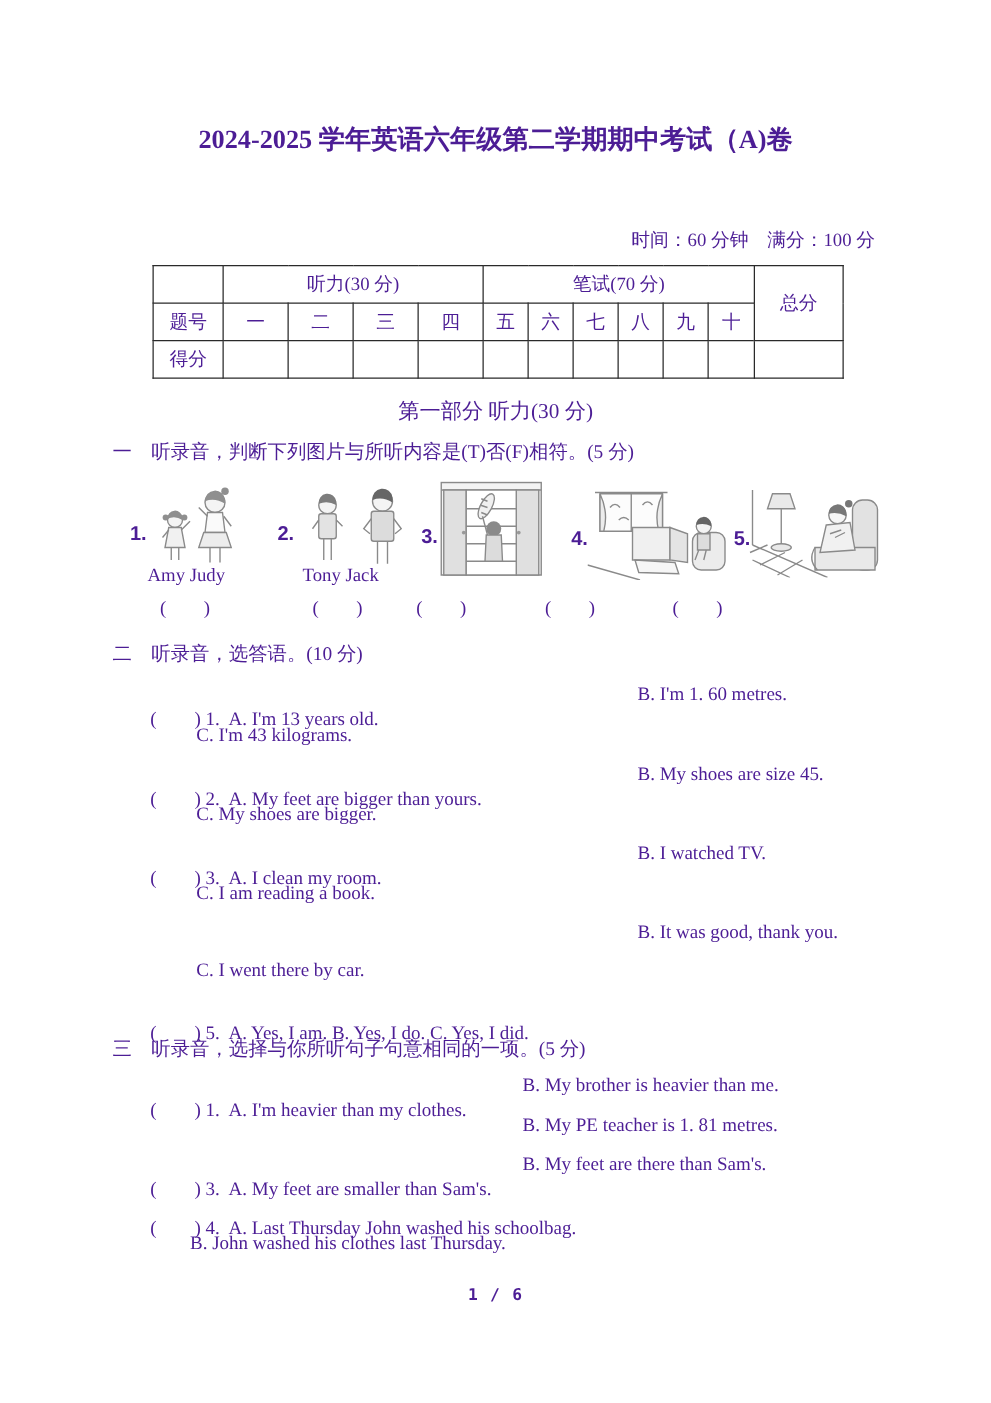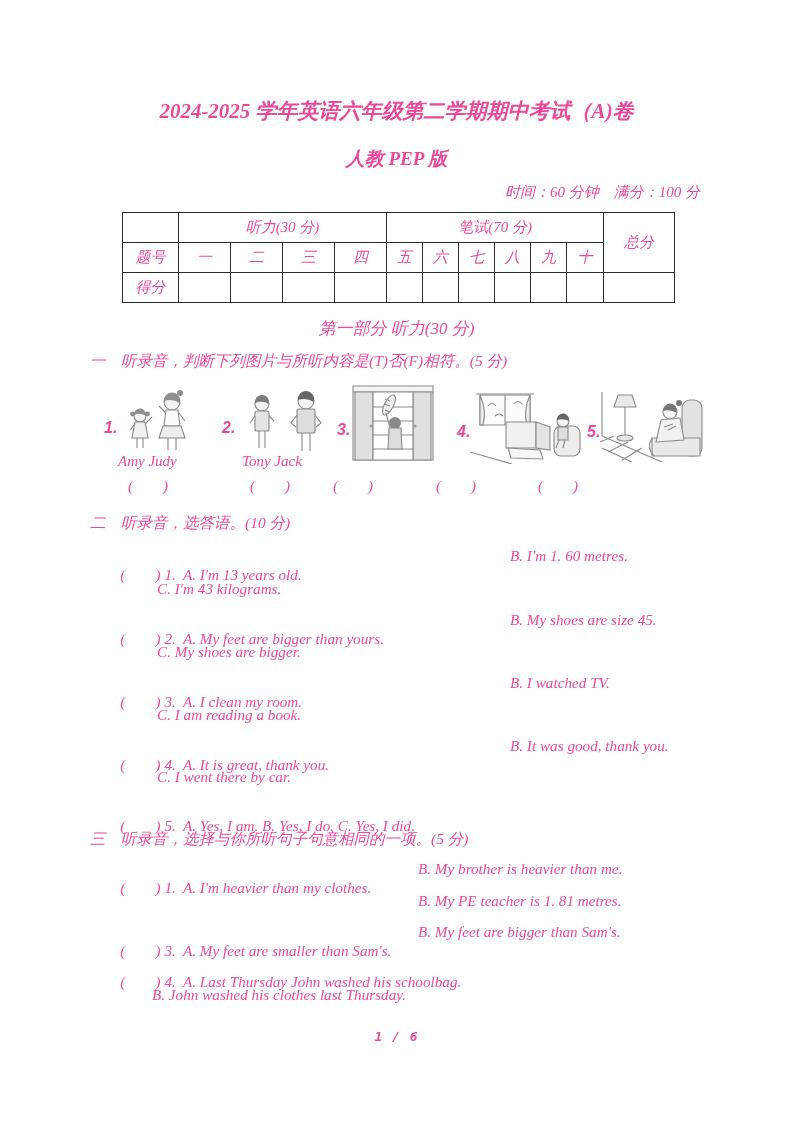--- a/index.html
+++ b/index.html
@@ -1,20 +1,19 @@
 <!DOCTYPE html>
 <html><head>
 <meta charset="utf-8">
 <style>
   html,body { margin:0; padding:0; background:#ffffff; }
   .page {
     position:relative; width:793px; height:1122px; background:#fff;
-    color:#ec4899; font-family:"Liberation Serif","DejaVu Serif",serif;
+    color:#4c1d95; font-family:"Liberation Serif","DejaVu Serif",serif;
     overflow:hidden;
-    font-style:italic;
   }
   .abs { position:absolute; white-space:pre; }
   .centerline { left:0; width:793px; text-align:center; }
   .doc-title { top:97px; font-size:21px; font-weight:bold; }
   .doc-subtitle { top:146px; font-size:19px; font-weight:bold; }
   .doc-meta { top:183px; right:93px; font-size:15px; }
 
   table.score { position:absolute; left:122px; top:212px; width:553px;
     border-collapse:collapse; table-layout:fixed; font-size:15px;border-radius:13px; }
   table.score td { border:1.5px solid #2a2a2a; text-align:center;
@@ -37,21 +36,20 @@
 
   svg.pic { position:absolute; }
   svg.pic * { vector-effect:non-scaling-stroke; }
 </style>
 </head>
 <body>
 
 <div class="page">
 
   <div class="abs centerline doc-title">2024-2025 学年英语六年级第二学期期中考试（A)卷</div>
-  <div class="abs centerline doc-subtitle">人教 PEP 版</div>
   <div class="abs doc-meta">时间：60 分钟　满分：100 分</div>
 
   <table class="score">
     <colgroup>
       <col style="width:56px">
         <col style="width:52px">
         <col style="width:52px">
         <col style="width:52px">
         <col style="width:52px">
       <col style="width:36px">
@@ -212,43 +210,40 @@
   </div>
   <div class="abs qrow" style="left:510px;top:611px">B. My shoes are size 45.</div>
   <div class="abs qrow" style="left:157px;top:643px">C. My shoes are bigger.</div>
 
   <div class="abs qrow" style="left:105px;top:674px">
     <span class="ql">(　　) 3.</span><span class="qa">A. I clean my room.</span>
   </div>
   <div class="abs qrow" style="left:510px;top:674px">B. I watched TV.</div>
   <div class="abs qrow" style="left:157px;top:706px">C. I am reading a book.</div>
 
-  <div class="abs qrow" style="left:105px;top:737px">
-    <span class="ql">(　　) 4.</span><span class="qa">A. It is great, thank you.</span>
-  </div>
   <div class="abs qrow" style="left:510px;top:737px">B. It was good, thank you.</div>
   <div class="abs qrow" style="left:157px;top:768px">C. I went there by car.</div>
 
   <div class="abs qrow" style="left:105px;top:798px">
     <span class="ql">(　　) 5.</span><span class="qa">A. Yes, I am. B. Yes, I do. C. Yes, I did.</span>
   </div>
 
   <div class="abs instruction" style="top:829px">三　听录音，选择与你所听句子句意相同的一项。(5 分)</div>
 
   <div class="abs qrow" style="left:105px;top:860px">
     <span class="ql">(　　) 1.</span><span class="qa">A. I'm heavier than my clothes.</span>
   </div>
   <div class="abs qrow" style="left:418px;top:860px">B. My brother is heavier than me.</div>
 
   <div class="abs qrow" style="left:418px;top:892px">B. My PE teacher is 1. 81 metres.</div>
 
   <div class="abs qrow" style="left:105px;top:923px">
     <span class="ql">(　　) 3.</span><span class="qa">A. My feet are smaller than Sam's.</span>
   </div>
-  <div class="abs qrow" style="left:418px;top:923px">B. My feet are bigger than Sam's.</div>
+  <div class="abs qrow" style="left:418px;top:923px">B. My feet are there than Sam's.</div>
 
   <div class="abs qrow" style="left:105px;top:954px">
     <span class="ql">(　　) 4.</span><span class="qa">A. Last Thursday John washed his schoolbag.</span>
   </div>
   <div class="abs qrow" style="left:152px;top:986px">B. John washed his clothes last Thursday.</div>
 
   <div class="abs centerline footer">1 / 6</div>
 
 </div>
 

